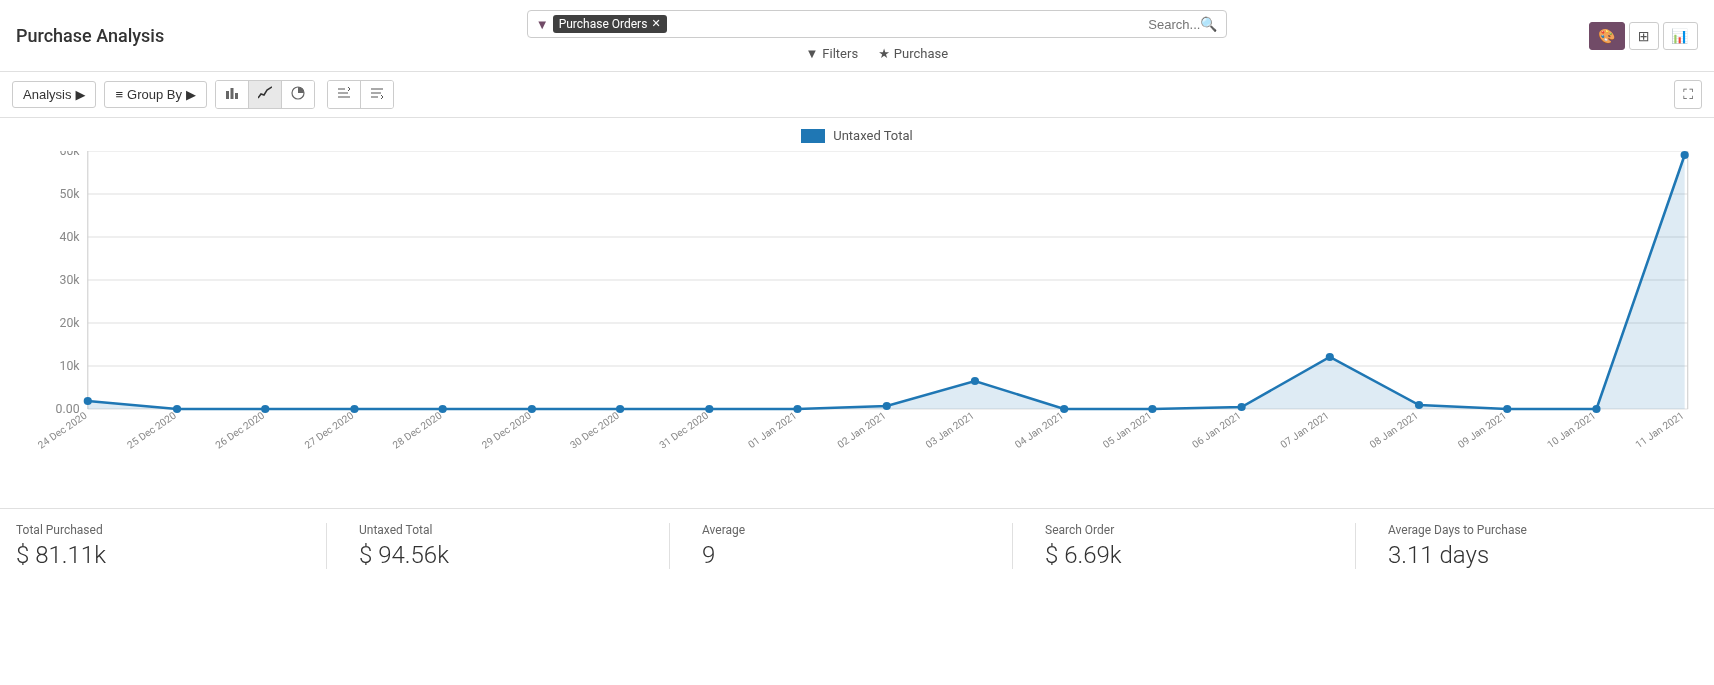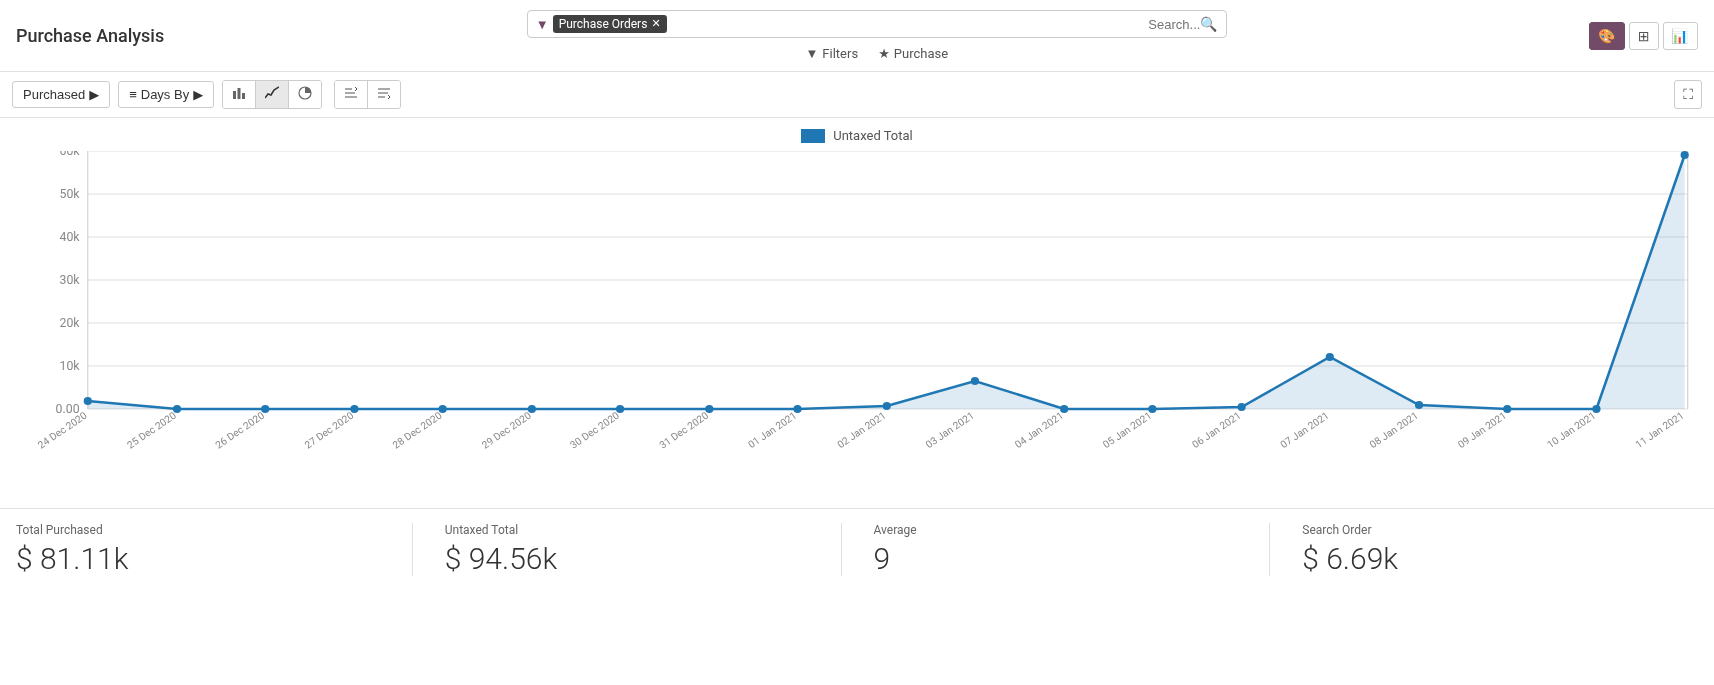--- a/index.html
+++ b/index.html
@@ -33,21 +33,21 @@
     .toolbar-spacer { flex: 1; }
     .fullscreen-btn { border: 1px solid #ccc; background: #fff; border-radius: 3px; padding: 5px 8px; cursor: pointer; font-size: 14px; color: #555; }
     .chart-legend { display: flex; justify-content: center; align-items: center; gap: 8px; margin-bottom: 8px; font-size: 13px; color: #555; }
 
     
     .stats-footer { display: flex; border-top: 1px solid #e0e0e0; padding: 14px 16px; gap: 16px; }
     .stat-item { flex: 1; padding: 0 16px; border-right: 1px solid #e0e0e0; }
     .stat-item:first-child { padding-left: 0; }
     .stat-item:last-child { border-right: none; }
     .stat-label { font-size: 12px; color: #666; margin-bottom: 4px; }
-    .stat-value { font-size: 30px; font-weight: 300; color: #333; }
+    .stat-value { font-size: 24px; font-weight: 300; color: #333; }
   </style>
 </head>
 <body>
 
 <div class="header">
   <div class="header-left">Purchase Analysis</div>
 
   <div class="header-center">
     <div class="search-bar">
       <span style="color:#714B67; margin-right:4px;">▼</span>
@@ -72,26 +72,26 @@
 
   <div class="header-right">
     <button class="view-btn active">🎨</button>
     <button class="view-btn">⊞</button>
     <button class="view-btn">📊</button>
   </div>
 </div>
 
 <div class="toolbar">
   <button class="toolbar-btn">
-    <span>Purchased</span>
+    <span>Analysis</span>
     <span>▶</span>
   </button>
   <button class="toolbar-btn">
     <span>≡</span>
-    <span>Days By</span>
+    <span>Group By</span>
     <span>▶</span>
   </button>
 
   <div class="chart-type-group">
     <button class="chart-type-btn" title="Bar Chart">
       <svg width="14" height="14" viewBox="0 0 14 14">
           <rect x="1" y="5" width="3" height="8" fill="#666"></rect>
           <rect x="5.5" y="2" width="3" height="11" fill="#666"></rect>
           <rect x="10" y="7" width="3" height="6" fill="#666"></rect>
         </svg>
@@ -298,13 +298,17 @@
     <div class="stat-value">$ 94.56k</div>
   </div>
   <div class="stat-item">
     <div class="stat-label">Average</div>
     <div class="stat-value">9</div>
   </div>
   <div class="stat-item">
     <div class="stat-label">Search Order</div>
     <div class="stat-value">$ 6.69k</div>
   </div>
+  <div class="stat-item">
+    <div class="stat-label">Average Days to Purchase</div>
+    <div class="stat-value">3.11 days</div>
+  </div>
 </div>
 
 </body></html>

